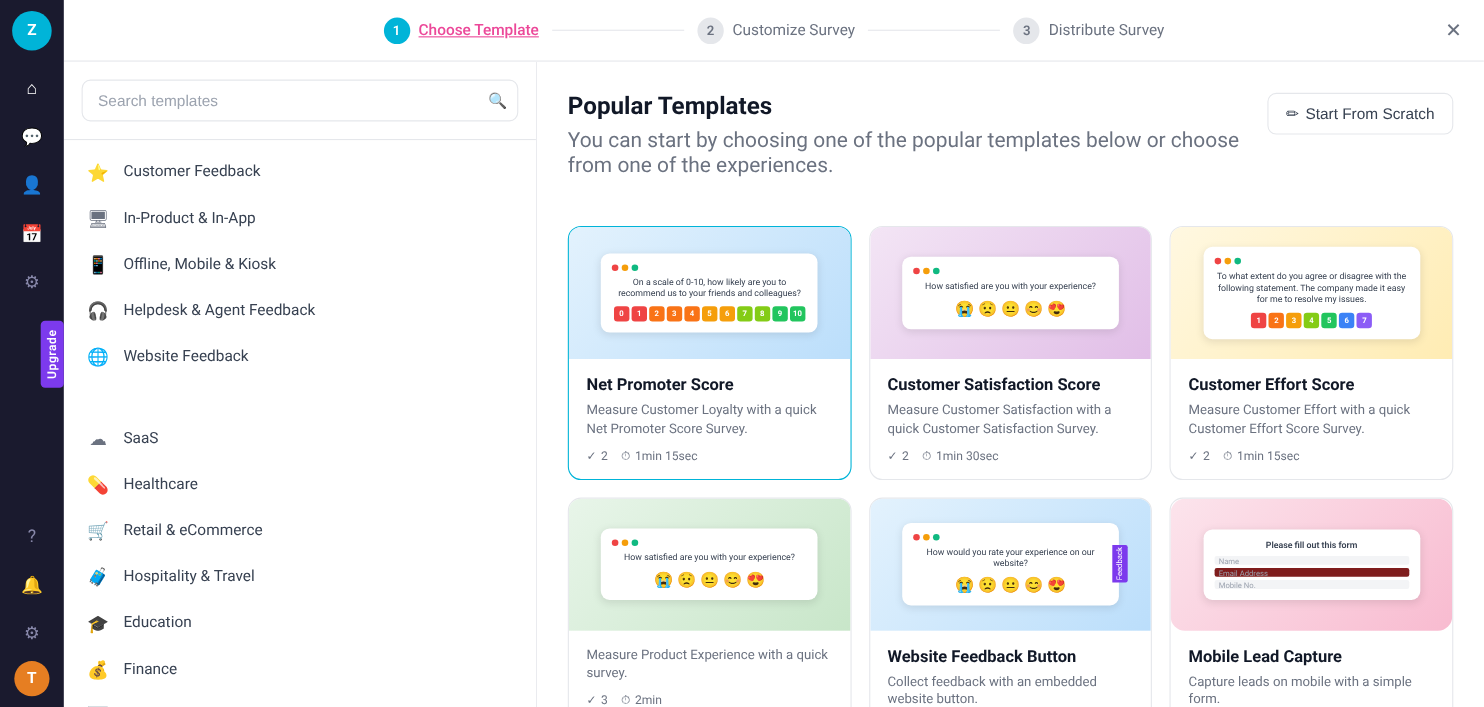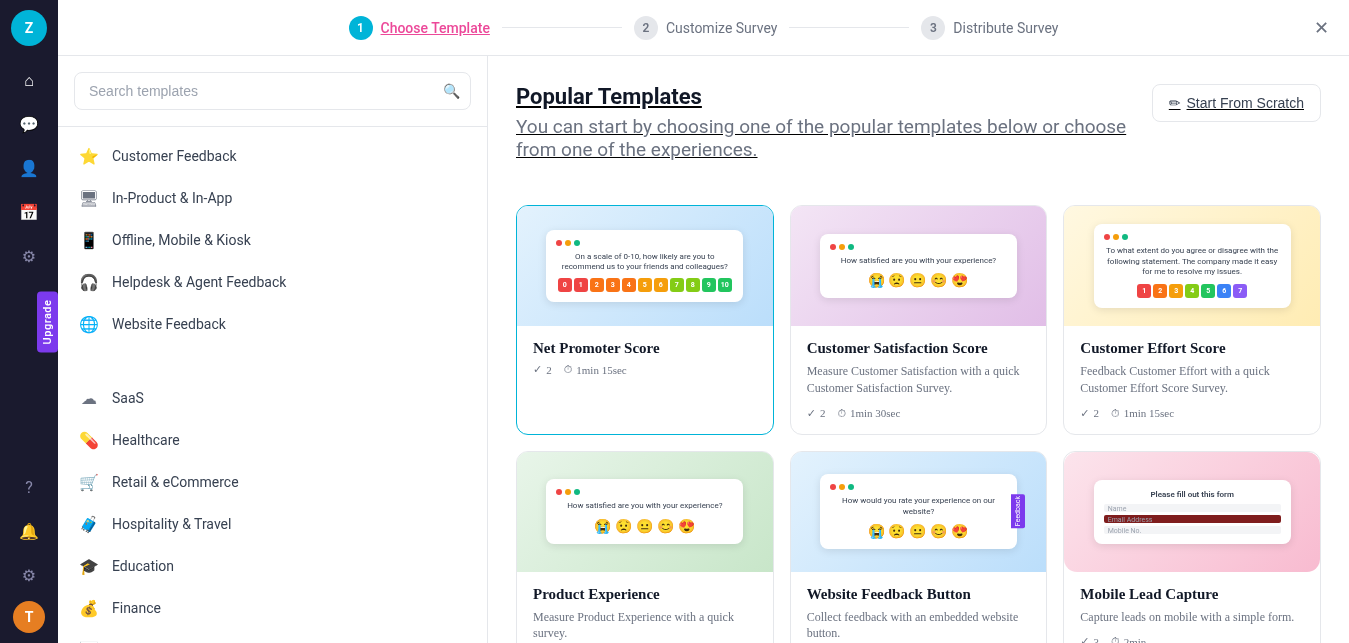--- a/index.html
+++ b/index.html
@@ -205,21 +205,20 @@
     .page-subtitle {
       font-size: 19px;
       color: #6b7280;
       margin-bottom: 24px;
     }
     .templates-header {
       display: flex;
       justify-content: space-between;
       align-items: flex-start;
       margin-bottom: 20px;
-      text-decoration: underline;
     }
     .start-scratch-btn {
       display: flex;
       align-items: center;
       gap: 6px;
       padding: 10px 16px;
       border: 1px solid #e5e7eb;
       border-radius: 8px;
       background: white;
       font-size: 14px;
@@ -295,21 +294,20 @@
     .scale-btn.r { background: #ef4444; }
     .scale-btn.o { background: #f97316; }
     .scale-btn.y { background: #f59e0b; }
     .scale-btn.lg { background: #84cc16; }
     .scale-btn.g { background: #22c55e; }
     .emoji-row {
       display: flex; gap: 4px; justify-content: center; font-size: 14px;
     }
     .card-body {
       padding: 14px 16px;
-      font-family: Liberation Serif, serif;
     }
     .card-title {
       font-size: 15px;
       font-weight: 700;
       color: #111827;
       margin-bottom: 6px;
     }
     .card-desc {
       font-size: 12px;
       color: #6b7280;
@@ -472,20 +470,21 @@
                 <div class="scale-btn y">6</div>
                 <div class="scale-btn lg">7</div>
                 <div class="scale-btn lg">8</div>
                 <div class="scale-btn g">9</div>
                 <div class="scale-btn g">10</div>
               </div>
             </div>
           </div>
           <div class="card-body">
             <div class="card-title">Net Promoter Score</div>
+            <div class="card-desc">Measure Customer Loyalty with a quick Net Promoter Score Survey.</div>
             <div class="card-meta">
               <div class="card-meta-item">
                 <span>✓</span>
                 <span>2</span>
               </div>
               <div class="card-meta-item">
                 <span>⏱</span>
                 <span>1min 15sec</span>
               </div>
             </div>
@@ -536,21 +535,21 @@
                 <div class="scale-btn" style="background:#f59e0b">3</div>
                 <div class="scale-btn" style="background:#84cc16">4</div>
                 <div class="scale-btn g" style="background:#22c55e">5</div>
                 <div class="scale-btn" style="background:#3b82f6">6</div>
                 <div class="scale-btn" style="background:#8b5cf6">7</div>
               </div>
             </div>
           </div>
           <div class="card-body">
             <div class="card-title">Customer Effort Score</div>
-            <div class="card-desc">Feedback Customer Effort with a quick Customer Effort Score Survey.</div>
+            <div class="card-desc">Measure Customer Effort with a quick Customer Effort Score Survey.</div>
             <div class="card-meta">
               <div class="card-meta-item">
                 <span>✓</span>
                 <span>2</span>
               </div>
               <div class="card-meta-item">
                 <span>⏱</span>
                 <span>1min 15sec</span>
               </div>
             </div>
@@ -563,21 +562,20 @@
               <div class="preview-dots">
                 <div class="preview-dot r"></div>
                 <div class="preview-dot y"></div>
                 <div class="preview-dot g"></div>
               </div>
               <div class="preview-question">How satisfied are you with your experience?</div>
               <div class="emoji-row">😭 😟 😐 😊 😍</div>
             </div>
           </div>
           <div class="card-body">
-            <div class="card-title">Product Experience</div>
             <div class="card-desc">Measure Product Experience with a quick survey.</div>
             <div class="card-meta">
               <div class="card-meta-item">
                 <span>✓</span>
                 <span>3</span>
               </div>
               <div class="card-meta-item">
                 <span>⏱</span>
                 <span>2min</span>
               </div>

